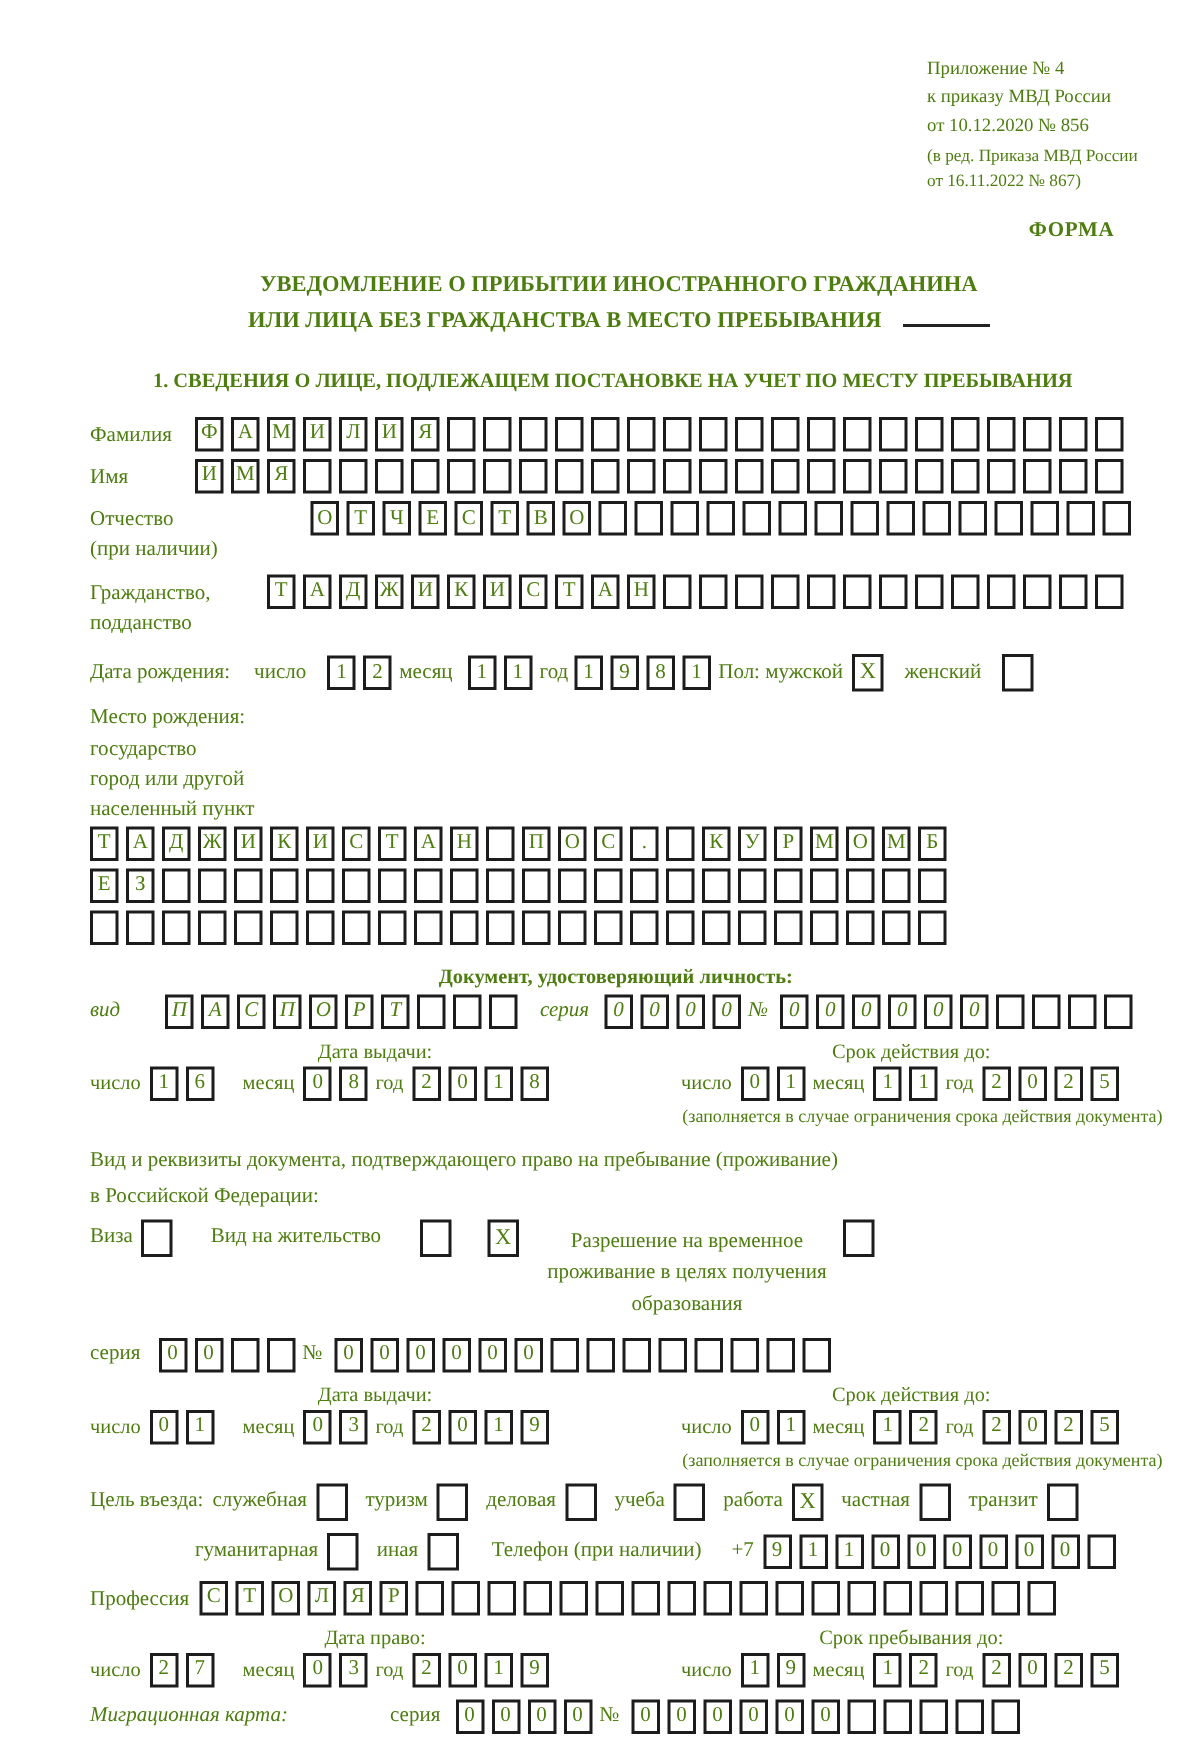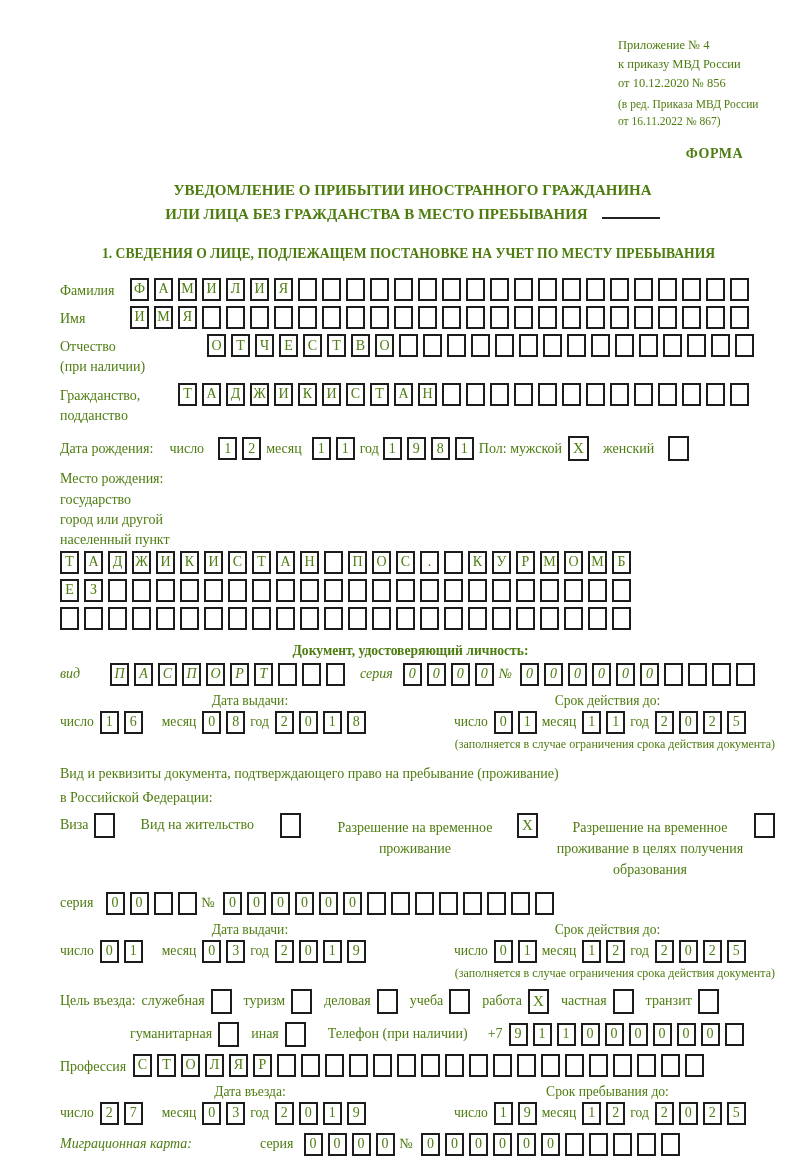--- a/index.html
+++ b/index.html
@@ -421,21 +421,20 @@
       <span class="olabel">Виза</span>
       <span style="width:5px;"></span>
       <span class="chk"></span>
     </div>
     <div class="opt" style="margin-left:26px;">
       <span class="olabel">Вид на жительство</span>
       <span style="width:26px;"></span>
       <span class="chk"></span>
     </div>
     <div class="opt" style="margin-left:18px;">
-      <span class="olabel c2">Разрешение на временное проживание</span>
       <span style="width:6px;"></span>
       <span class="chk">X</span>
     </div>
     <div class="opt" style="margin-left:14px;">
       <span class="olabel c3">Разрешение на временное проживание в целях получения образования</span>
       <span style="width:6px;"></span>
       <span class="chk"></span>
     </div>
   </div>
 
@@ -587,21 +586,21 @@
         <span class="cell"></span>
         <span class="cell"></span>
         <span class="cell"></span>
         <span class="cell"></span>
         <span class="cell"></span>
         <span class="cell"></span>
       </div>
   </div>
 
   <div class="dh">
-    <div class="l">Дата въезда:</div>
+    <div class="l">Дата право:</div>
     <div class="r">Срок пребывания до:</div>
   </div>
   <div class="dl">
     <div class="lhalf">
       <span class="gl">число</span>
       <div class="cells">
           <span class="cell">2</span>
           <span class="cell">7</span>
         </div>
       <span class="gap"></span>

